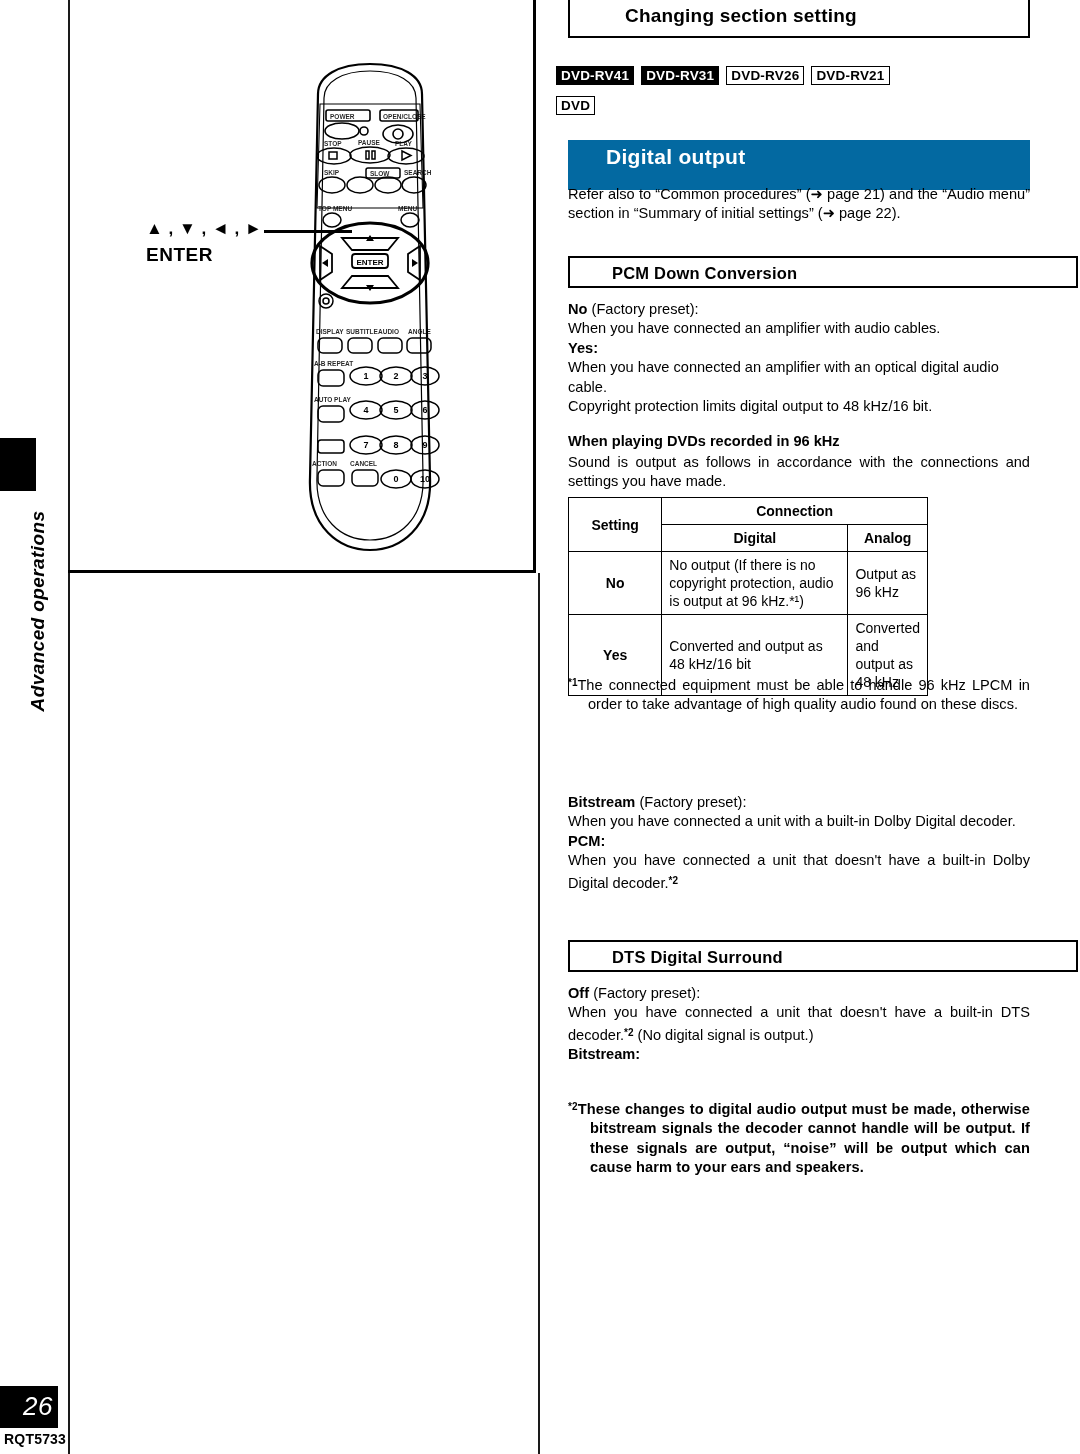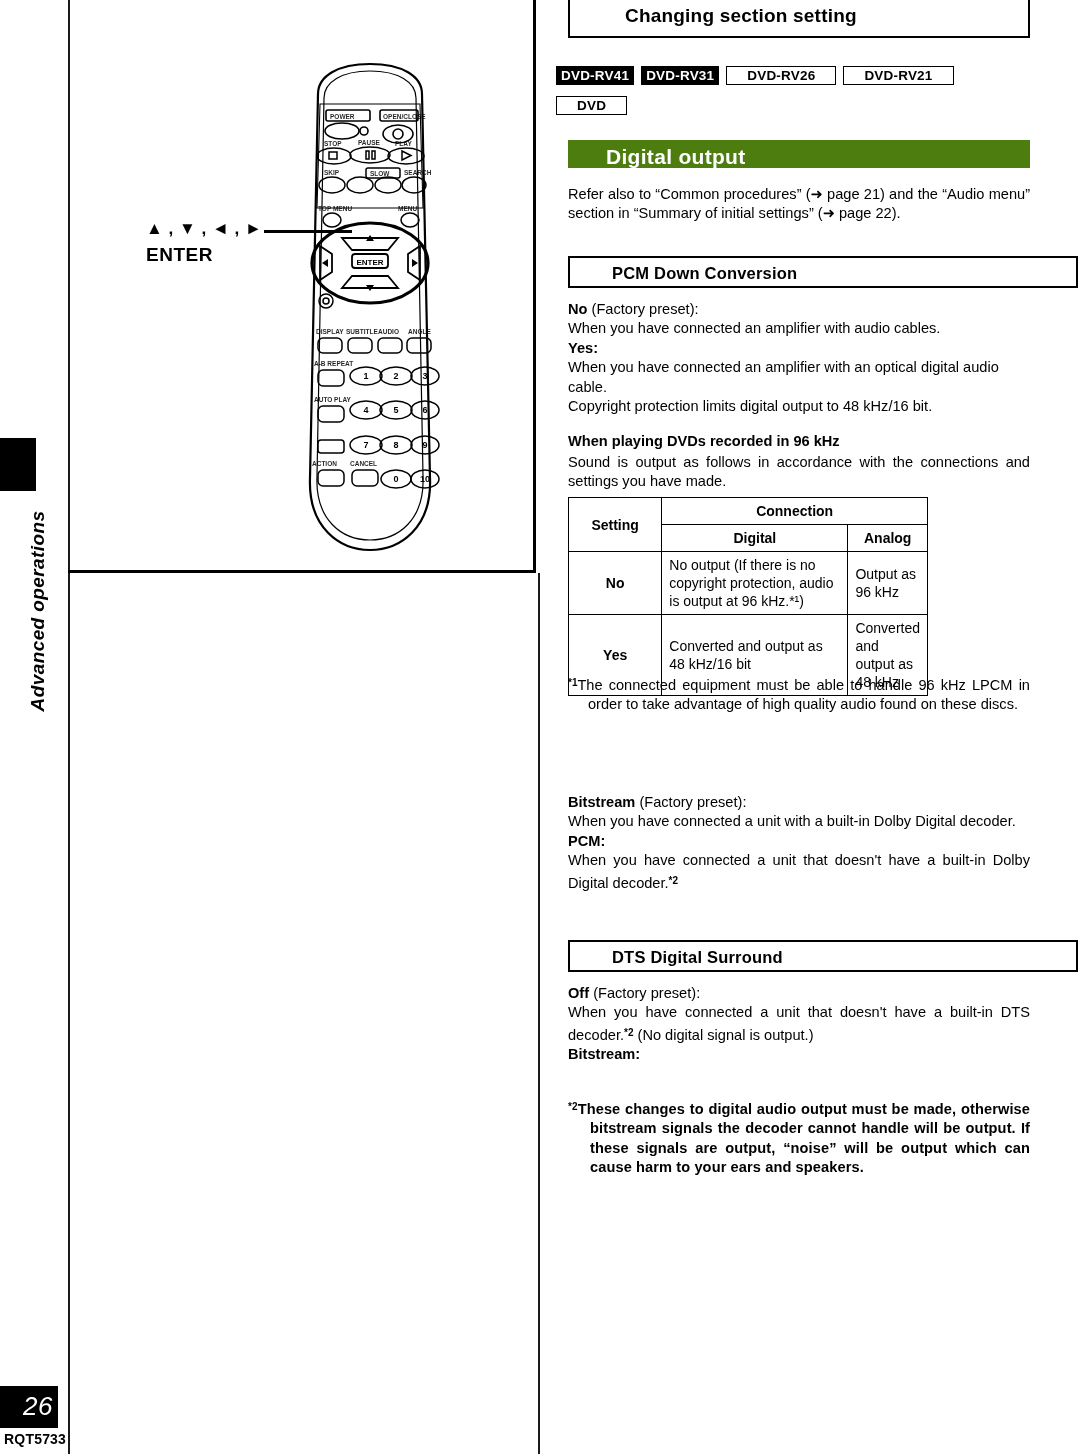--- a/index.html
+++ b/index.html
@@ -166,30 +166,30 @@
     white-space: nowrap;
   }
   .badge.filled {
     background: #000;
     color: #fff;
   }
   .badge.outline {
     background: #fff;
     color: #000;
     border: 1.5px solid #000;
-    padding: 1px 20px;
+    padding: 1px 4px;
   }
 
   
   .banner {
     position: absolute;
     left: 568px;
     width: 462px;
-    height: 28px;
-    background: #4d7c0f;
+    height: 50px;
+    background: #0369a1;
   }
   .banner-text {
     position: absolute;
     left: 38px;
     top: 5px;
     color: #fff;
     font-size: 21px;
     font-weight: bold;
     letter-spacing: 0.3px;
   }

